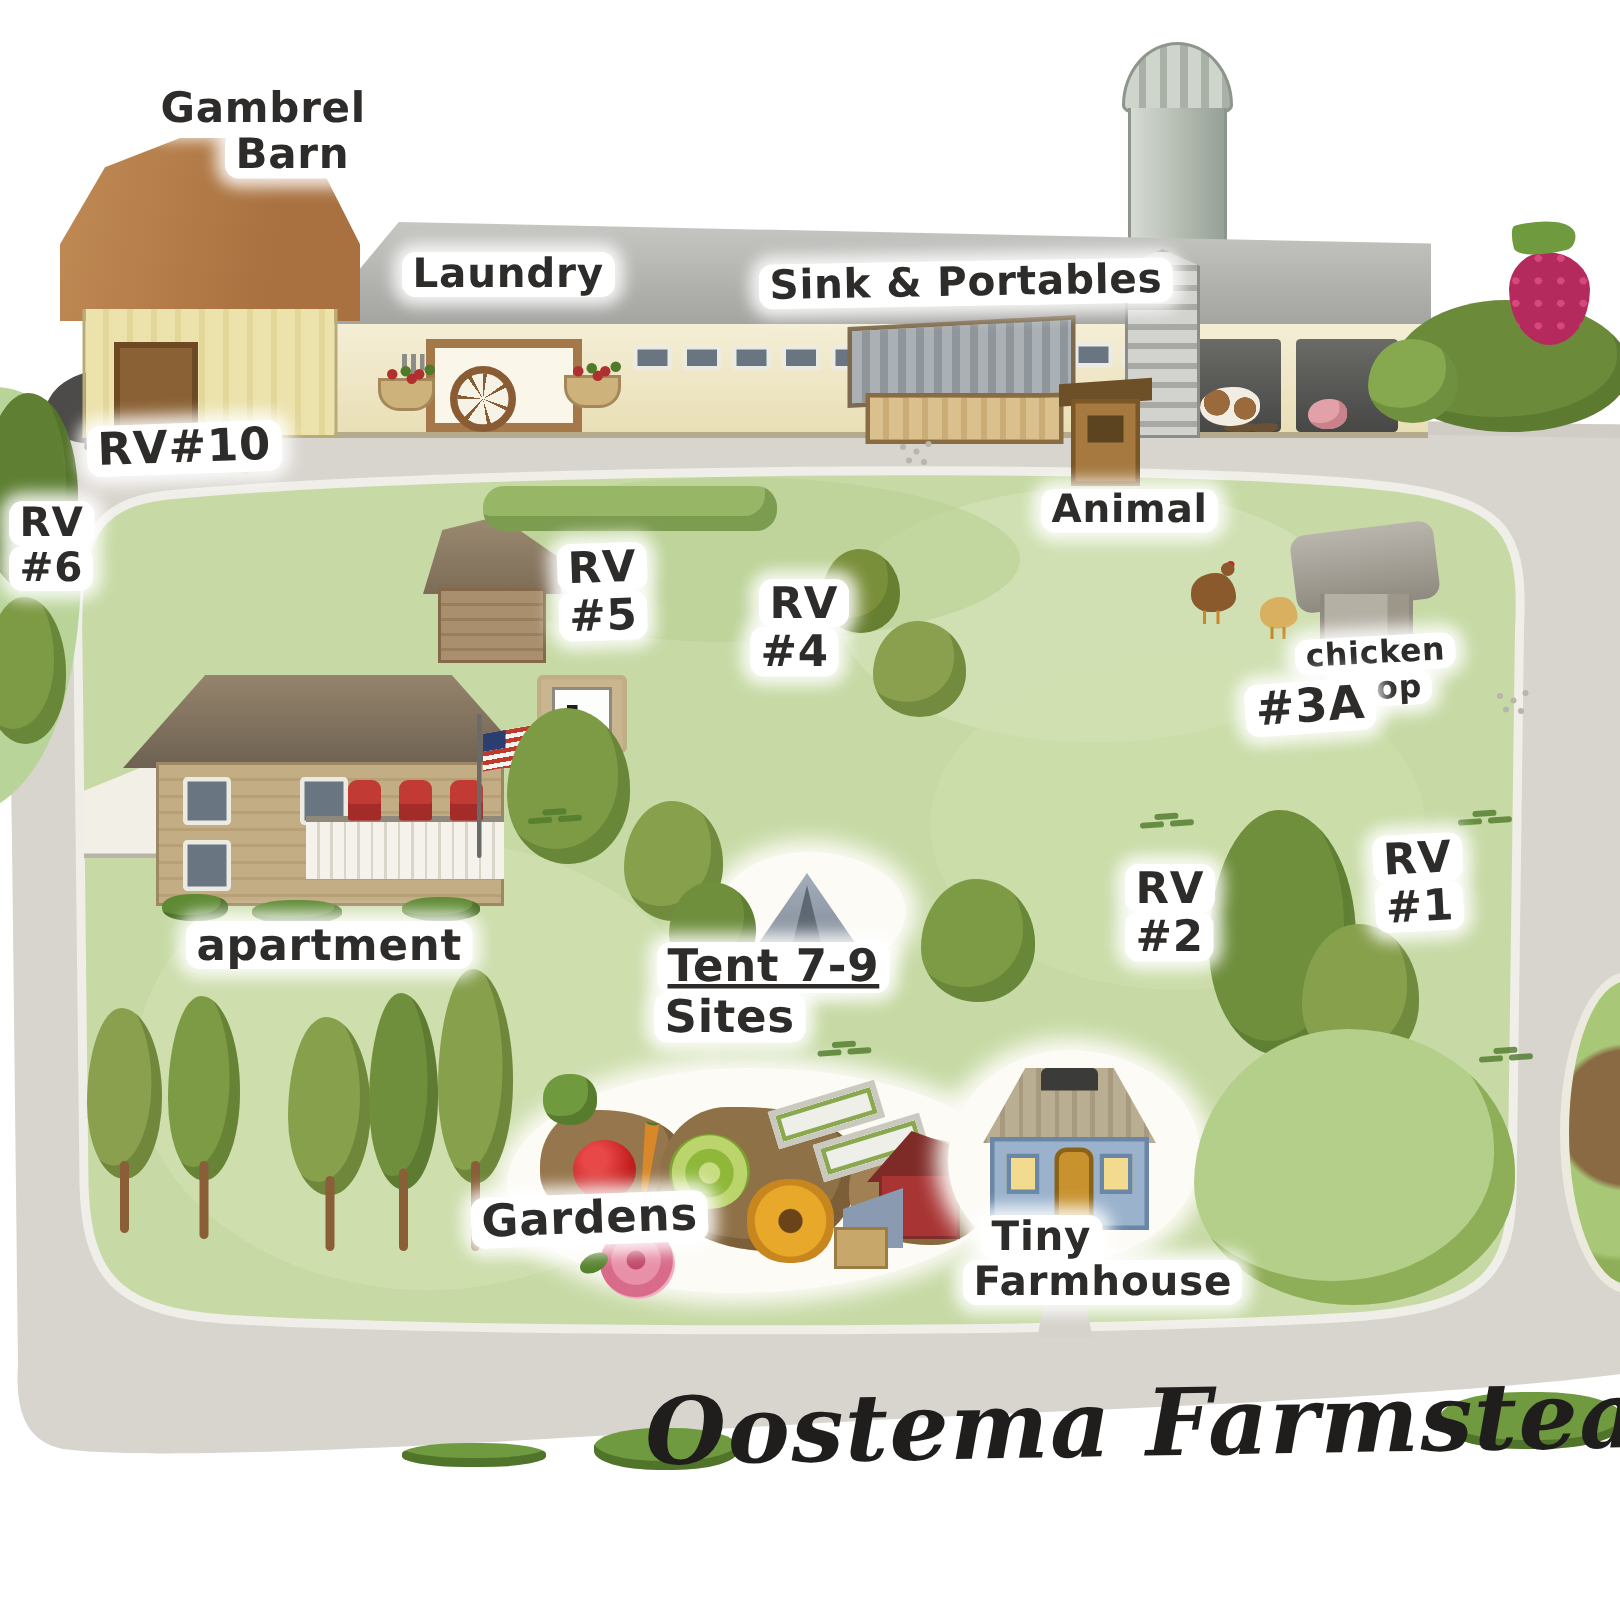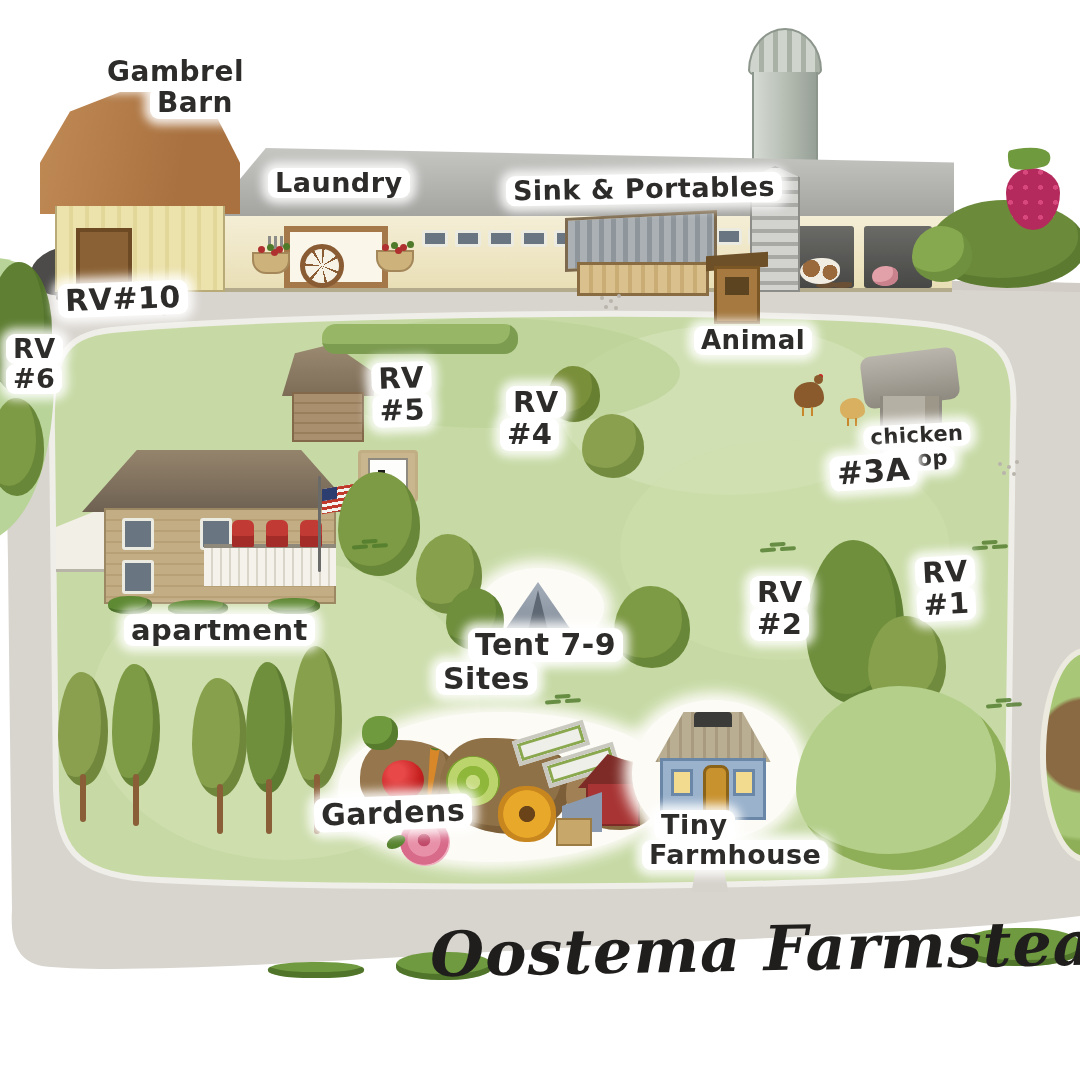--- a/index.html
+++ b/index.html
@@ -370,21 +370,21 @@
     <span class="ln">#2</span>
   </div>
   <div class="label" style="left:916px;top:556px;font-size:29px;transform:rotate(-3deg);">
     <span class="ln">RV</span>
     <span class="ln">#1</span>
   </div>
   <div class="label" style="left:60px;top:614px;font-size:29px;">
     <span class="ln" style="margin-left:64px;">apartment</span>
   </div>
   <div class="label" style="left:436px;top:628px;font-size:30px;">
-    <span class="ln" style="margin-left:32px;">Tent 7-9</span>
+    <span class="ln" style="margin-left:2px;text-decoration:underline;">Tent 7-9</span>
     <span class="ln">Sites</span>
   </div>
   <div class="label" style="left:314px;top:796px;font-size:30px;transform:rotate(-2deg);">
     <span class="ln">Gardens</span>
   </div>
   <div class="label" style="left:642px;top:810px;font-size:27px;">
     <span class="ln" style="margin-left:12px;">Tiny</span>
     <span class="ln">Farmhouse</span>
   </div>
 

